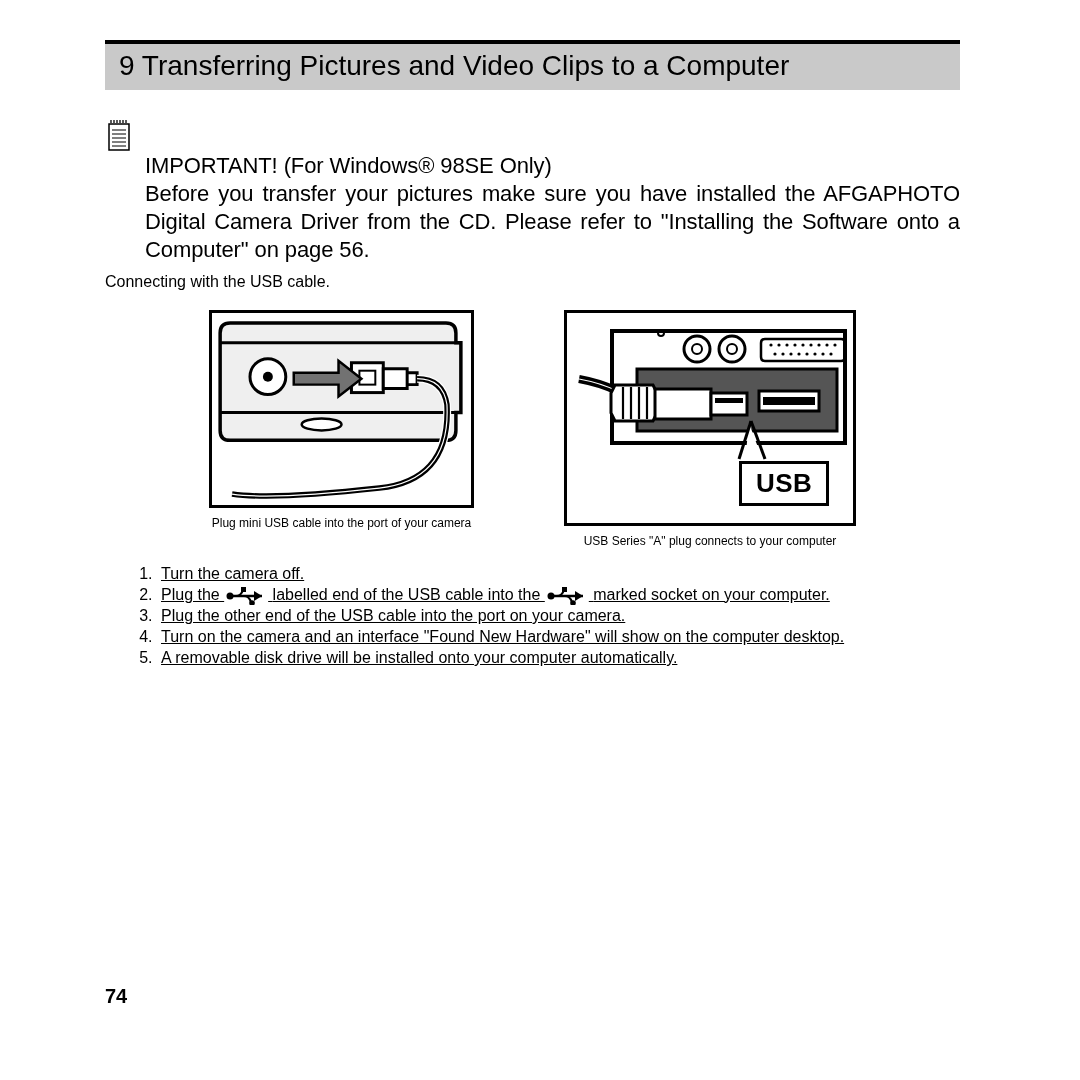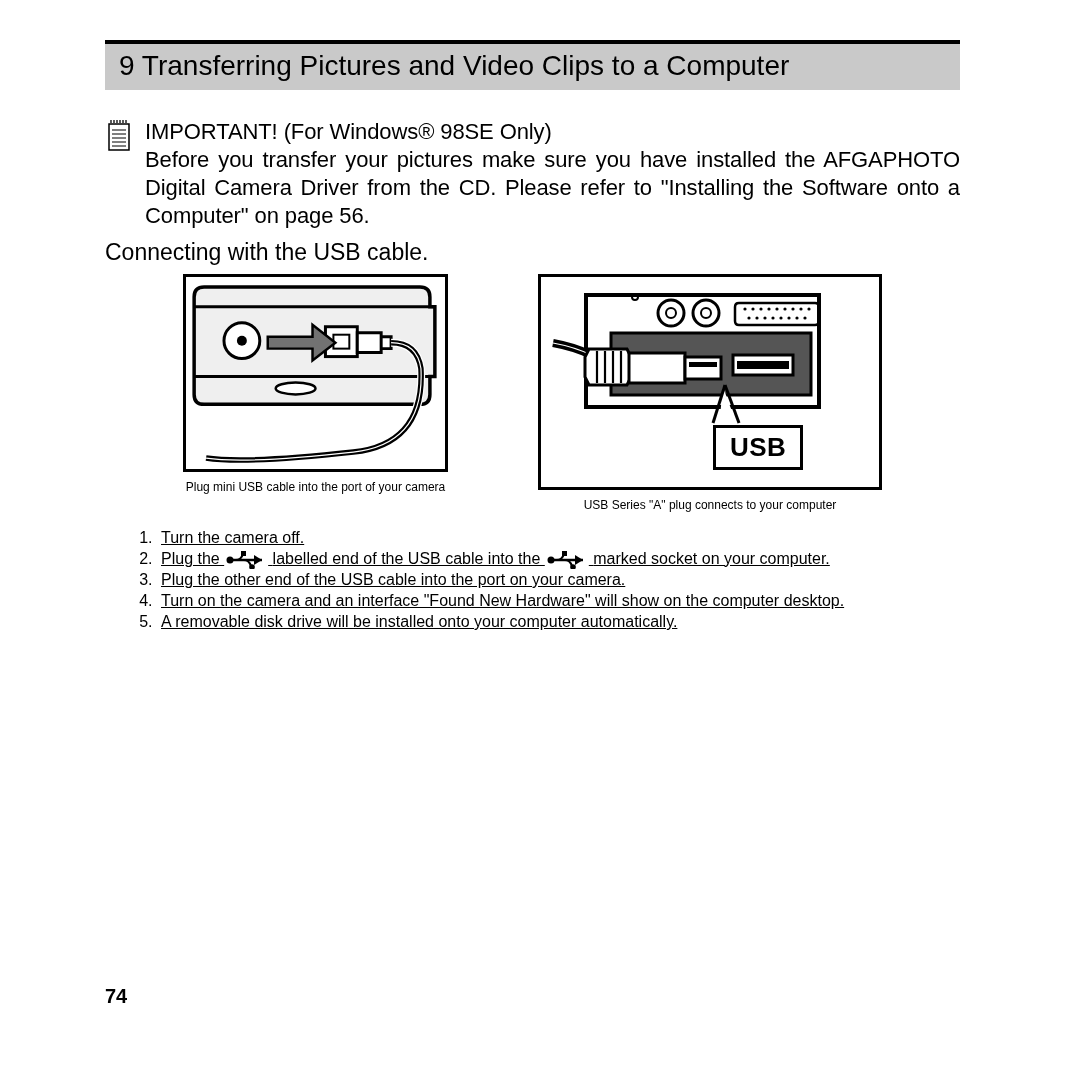--- a/index.html
+++ b/index.html
@@ -49,49 +49,50 @@
   }
   .note-text {
     flex: 1;
     padding-left: 10px;
     font-size: 22px;
     text-align: justify;
     letter-spacing: -0.1px;
   }
   .note-heading {
     display: block;
+    margin-top: 34px;
   }
   .subsection-title {
     font-weight: bold;
     font-size: 26px;
     margin: 22px 0 18px 0;
   }
   .caption-line {
-    font-size: 23px;
-    margin: 8px 0 8px 0;
+    font-size: 16px;
+    margin: 8px 0 19px 0;
   }
   .figure-row {
     display: flex;
     gap: 90px;
     justify-content: center;
     margin: 0 0 6px 0;
   }
   .figure {
     display: flex;
     flex-direction: column;
     align-items: center;
   }
   .figure-box {
     border: 3px solid #000;
     background: #fff;
     position: relative;
     box-sizing: border-box;
   }
   .fig-camera { width: 265px; height: 198px; }
-  .fig-computer { width: 344px; height: 216px; }
+  .fig-computer { width: 292px; height: 216px; }
   .figure-caption {
     font-size: 12px;
     text-align: center;
     margin-top: 8px;
     line-height: 1.25;
     max-width: 280px;
   }
   ol.steps {
     margin: 14px 0 0 0;
     padding-left: 52px;

